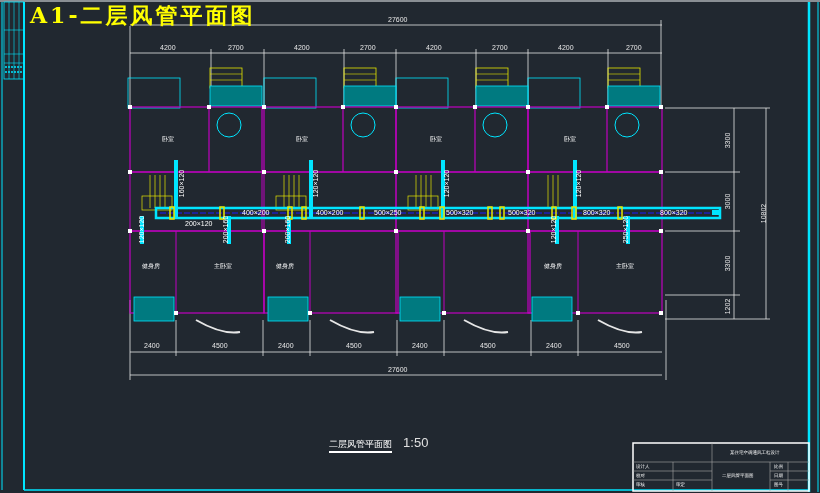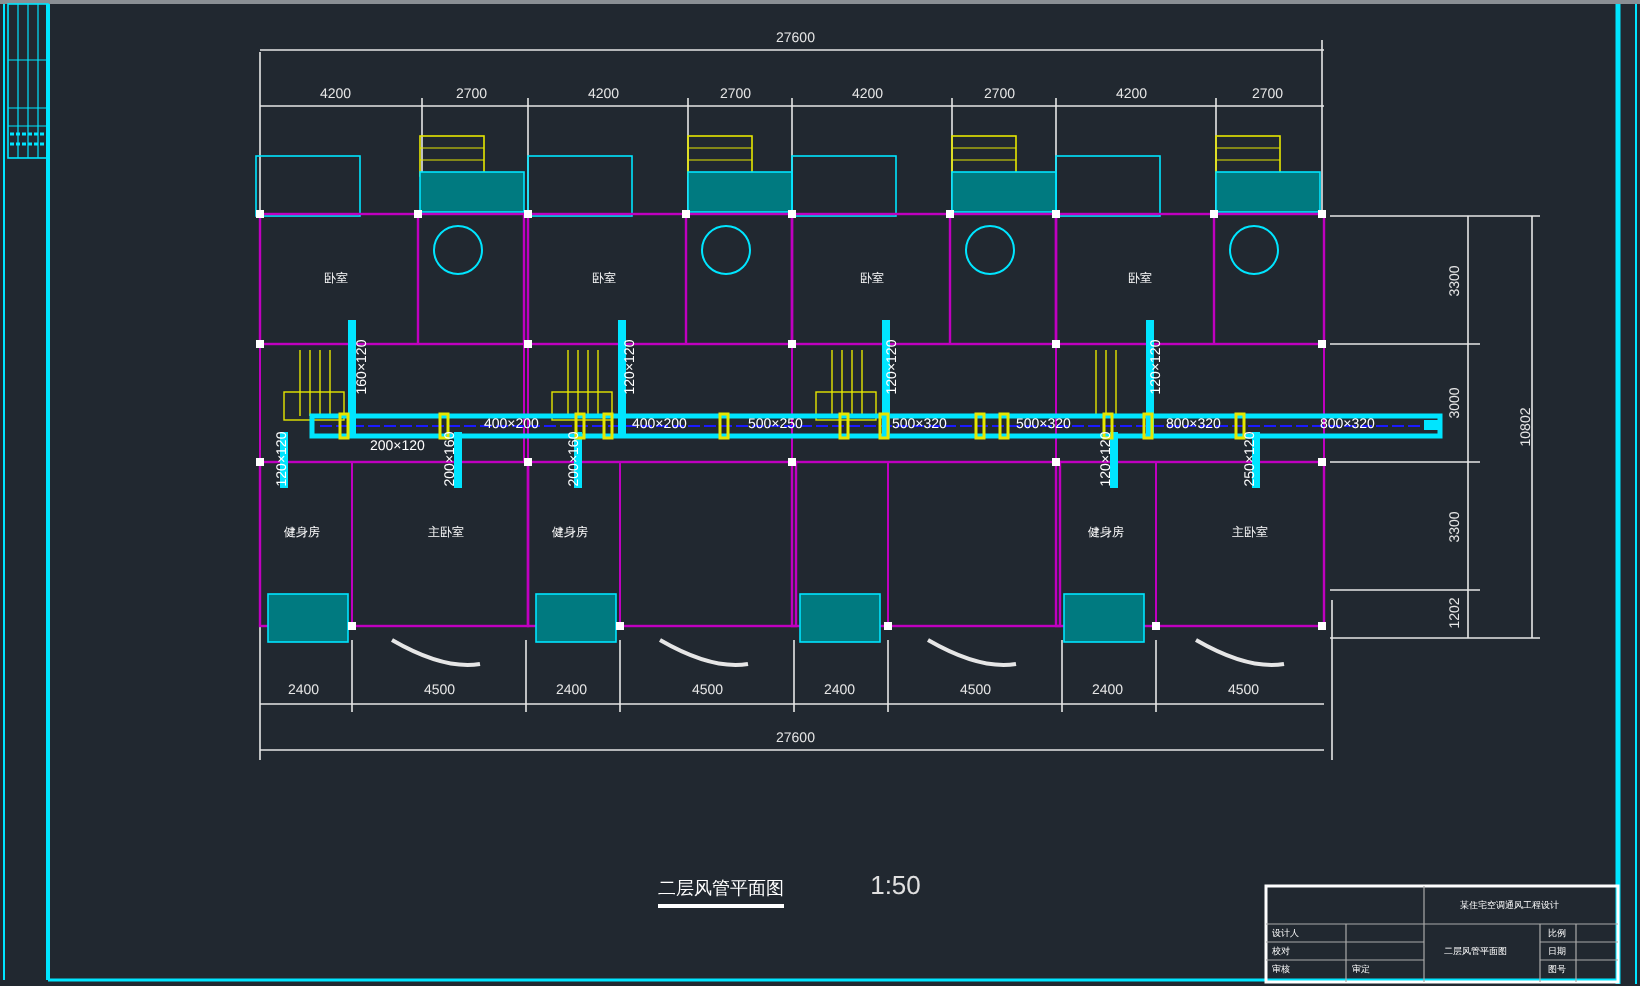--- a/index.html
+++ b/index.html
@@ -9,21 +9,21 @@
   .topbar { position: absolute; left: 0; top: 0; width: 820px; height: 2px; background: #8a8f94; }
   svg { position: absolute; left: 0; top: 0; }
   .sheet-title { position: absolute; left: 30px; top: 2px; color: #ffff00;
                  font-family: "DejaVu Serif", serif; font-size: 22px; font-weight: bold; letter-spacing: 3px;
                  line-height: 26px; white-space: nowrap; }
   .watermark { position: absolute; left: 318px; top: 226px; width: 186px; height: 44px; background: #000;
                color: #fff; font-family: "DejaVu Serif", serif; font-size: 24px; letter-spacing: 14px;
                display: flex; align-items: center; justify-content: center; padding-left: 8px; box-sizing: border-box; }
   .caption { position: absolute; left: 329px; top: 432px; color: #ffffff; white-space: nowrap; }
   .caption .name { font-size: 9px; border-bottom: 2px solid #ffffff; padding-bottom: 2px; margin-right: 6px; }
-  .caption .scale { font-size: 13px; font-family: "Liberation Sans", sans-serif; color: #e0e0e0; margin-left: 32px; }
+  .caption .scale { font-size: 13px; font-family: "Liberation Sans", sans-serif; color: #e0e0e0; }
   .dim { position: absolute; color: #e6e6e6; font-family: "Liberation Sans", sans-serif; font-size: 7px; white-space: nowrap; }
   .dim.v { transform: rotate(-90deg); transform-origin: center; }
   .room { position: absolute; color: #ffffff; font-size: 6px; white-space: nowrap; }
   .duct { position: absolute; color: #ffffff; font-family: "Liberation Sans", sans-serif; font-size: 7px; white-space: nowrap; }
   .duct.v { transform: rotate(-90deg); transform-origin: center; }
   .tb-text { position: absolute; color: #ffffff; font-size: 4.5px; white-space: nowrap; }
 </style>
 </head>
 <body>
 
@@ -249,20 +249,21 @@
       <line x1="633" y1="471" x2="712" y2="471" stroke-width="0.6" stroke="#aaaaaa"></line>
       <line x1="633" y1="480" x2="712" y2="480" stroke-width="0.6" stroke="#aaaaaa"></line>
       <line x1="673" y1="462" x2="673" y2="491" stroke-width="0.6" stroke="#aaaaaa"></line>
       <line x1="770" y1="462" x2="770" y2="491" stroke-width="0.6" stroke="#aaaaaa"></line>
       <line x1="788" y1="462" x2="788" y2="491" stroke-width="0.6" stroke="#aaaaaa"></line>
       <line x1="770" y1="471" x2="809" y2="471" stroke-width="0.6" stroke="#aaaaaa"></line>
       <line x1="770" y1="480" x2="809" y2="480" stroke-width="0.6" stroke="#aaaaaa"></line>
     </g>
   </svg>
 
+  <div class="sheet-title">A1-二层风管平面图</div>
 
   <div class="dim" style="left:388px;top:16px;">27600</div>
   <div class="dim" style="left:160px;top:44px;">4200</div>
   <div class="dim" style="left:228px;top:44px;">2700</div>
   <div class="dim" style="left:294px;top:44px;">4200</div>
   <div class="dim" style="left:360px;top:44px;">2700</div>
   <div class="dim" style="left:426px;top:44px;">4200</div>
   <div class="dim" style="left:492px;top:44px;">2700</div>
   <div class="dim" style="left:558px;top:44px;">4200</div>
   <div class="dim" style="left:626px;top:44px;">2700</div>

